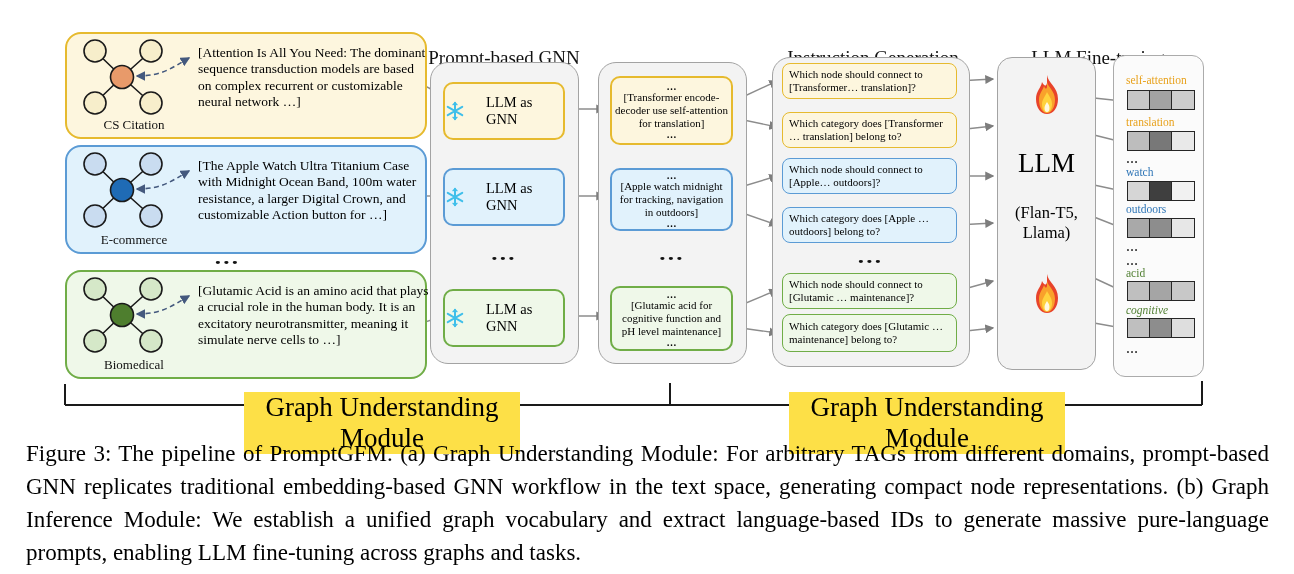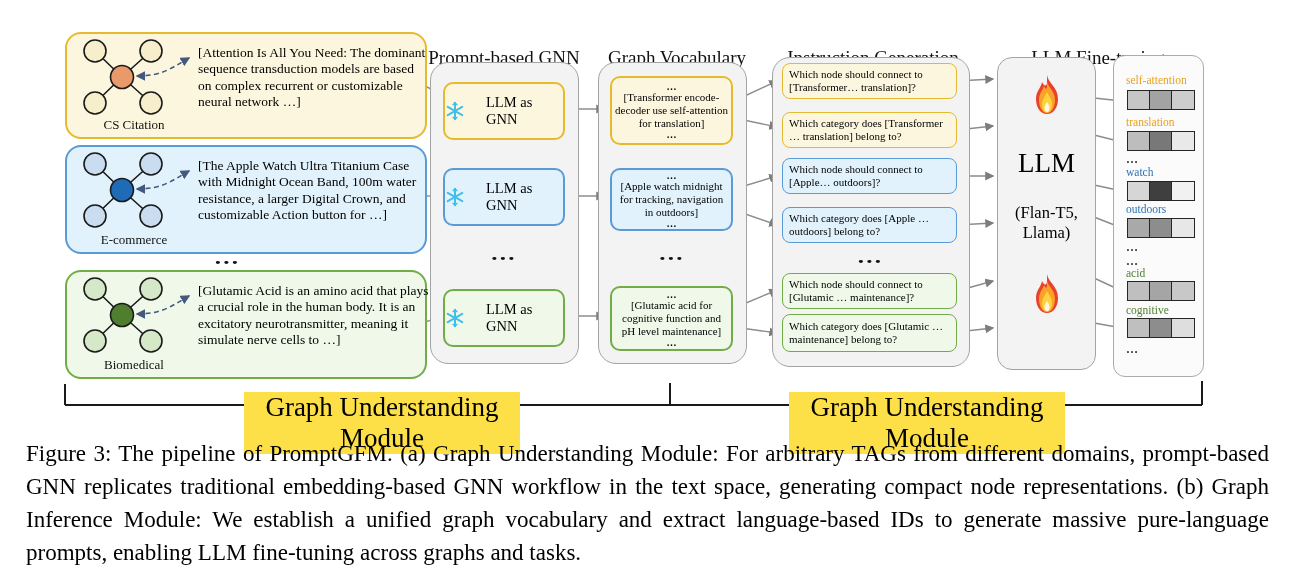--- a/index.html
+++ b/index.html
@@ -105,21 +105,20 @@
     </g>
     <g stroke="#1a1a1a" stroke-width="2" fill="none">
       <path d="M65 405 H1202"></path>
       <path d="M65 405 V384"></path>
       <path d="M670 405 V383"></path>
       <path d="M1202 405 V381"></path>
     </g>
   </svg>
 
   <div class="col-header" style="left:424px;width:160px;">Prompt-based GNN</div>
-  <div class="col-header" style="left:602px;width:150px;">Graph Vocabulary</div>
   <div class="col-header" style="left:778px;width:190px;">Instruction Generation</div>
   <div class="col-header" style="left:1023px;width:150px;">LLM Fine-tuning</div>
 
   <div class="data-box" style="top: 32px; height: 103px; border-color: rgb(230, 186, 46); background-color: rgb(253, 246, 222);">
     <svg class="graph-svg" width="125" height="78" viewBox="0 0 125 78">
       <defs>
         <marker id="darr0" viewBox="0 0 10 10" refX="8.5" refY="5" markerWidth="6" markerHeight="6" orient="auto-start-reverse">
           <path d="M0 0 L10 5 L0 10 z" style="fill: rgb(68, 89, 126);"></path>
         </marker>
       </defs>
@@ -284,21 +283,21 @@
       <div class="tok-cell" style="background-color: rgb(231, 231, 231);"></div>
     </div>
     <div class="tok-dots" style="left:12px;top:184px;">…</div>
     <div class="tok-dots" style="left:12px;top:198px;">…</div>
     <div class="tok-label" style="top: 211px; color: rgb(83, 129, 53);">acid</div>
     <div class="tok-bar" style="top:225px;">
       <div class="tok-cell" style="background-color: rgb(191, 191, 191);"></div>
       <div class="tok-cell" style="background-color: rgb(165, 165, 165);"></div>
       <div class="tok-cell" style="background-color: rgb(200, 200, 200);"></div>
     </div>
-    <div class="tok-label" style="top: 248px; color: rgb(83, 129, 53);">cognitive</div>
+    <div class="tok-label" style="top: 248px; color: rgb(83, 129, 53); font-style: italic;">cognitive</div>
     <div class="tok-bar" style="top:262px;">
       <div class="tok-cell" style="background-color: rgb(191, 191, 191);"></div>
       <div class="tok-cell" style="background-color: rgb(141, 141, 141);"></div>
       <div class="tok-cell" style="background-color: rgb(222, 222, 222);"></div>
     </div>
     <div class="tok-dots" style="left:12px;top:286px;">…</div>
   </div>
 
   <div class="module-label" style="left:244px;">Graph Understanding Module</div>
   <div class="module-label" style="left:789px;">Graph Understanding Module</div>

